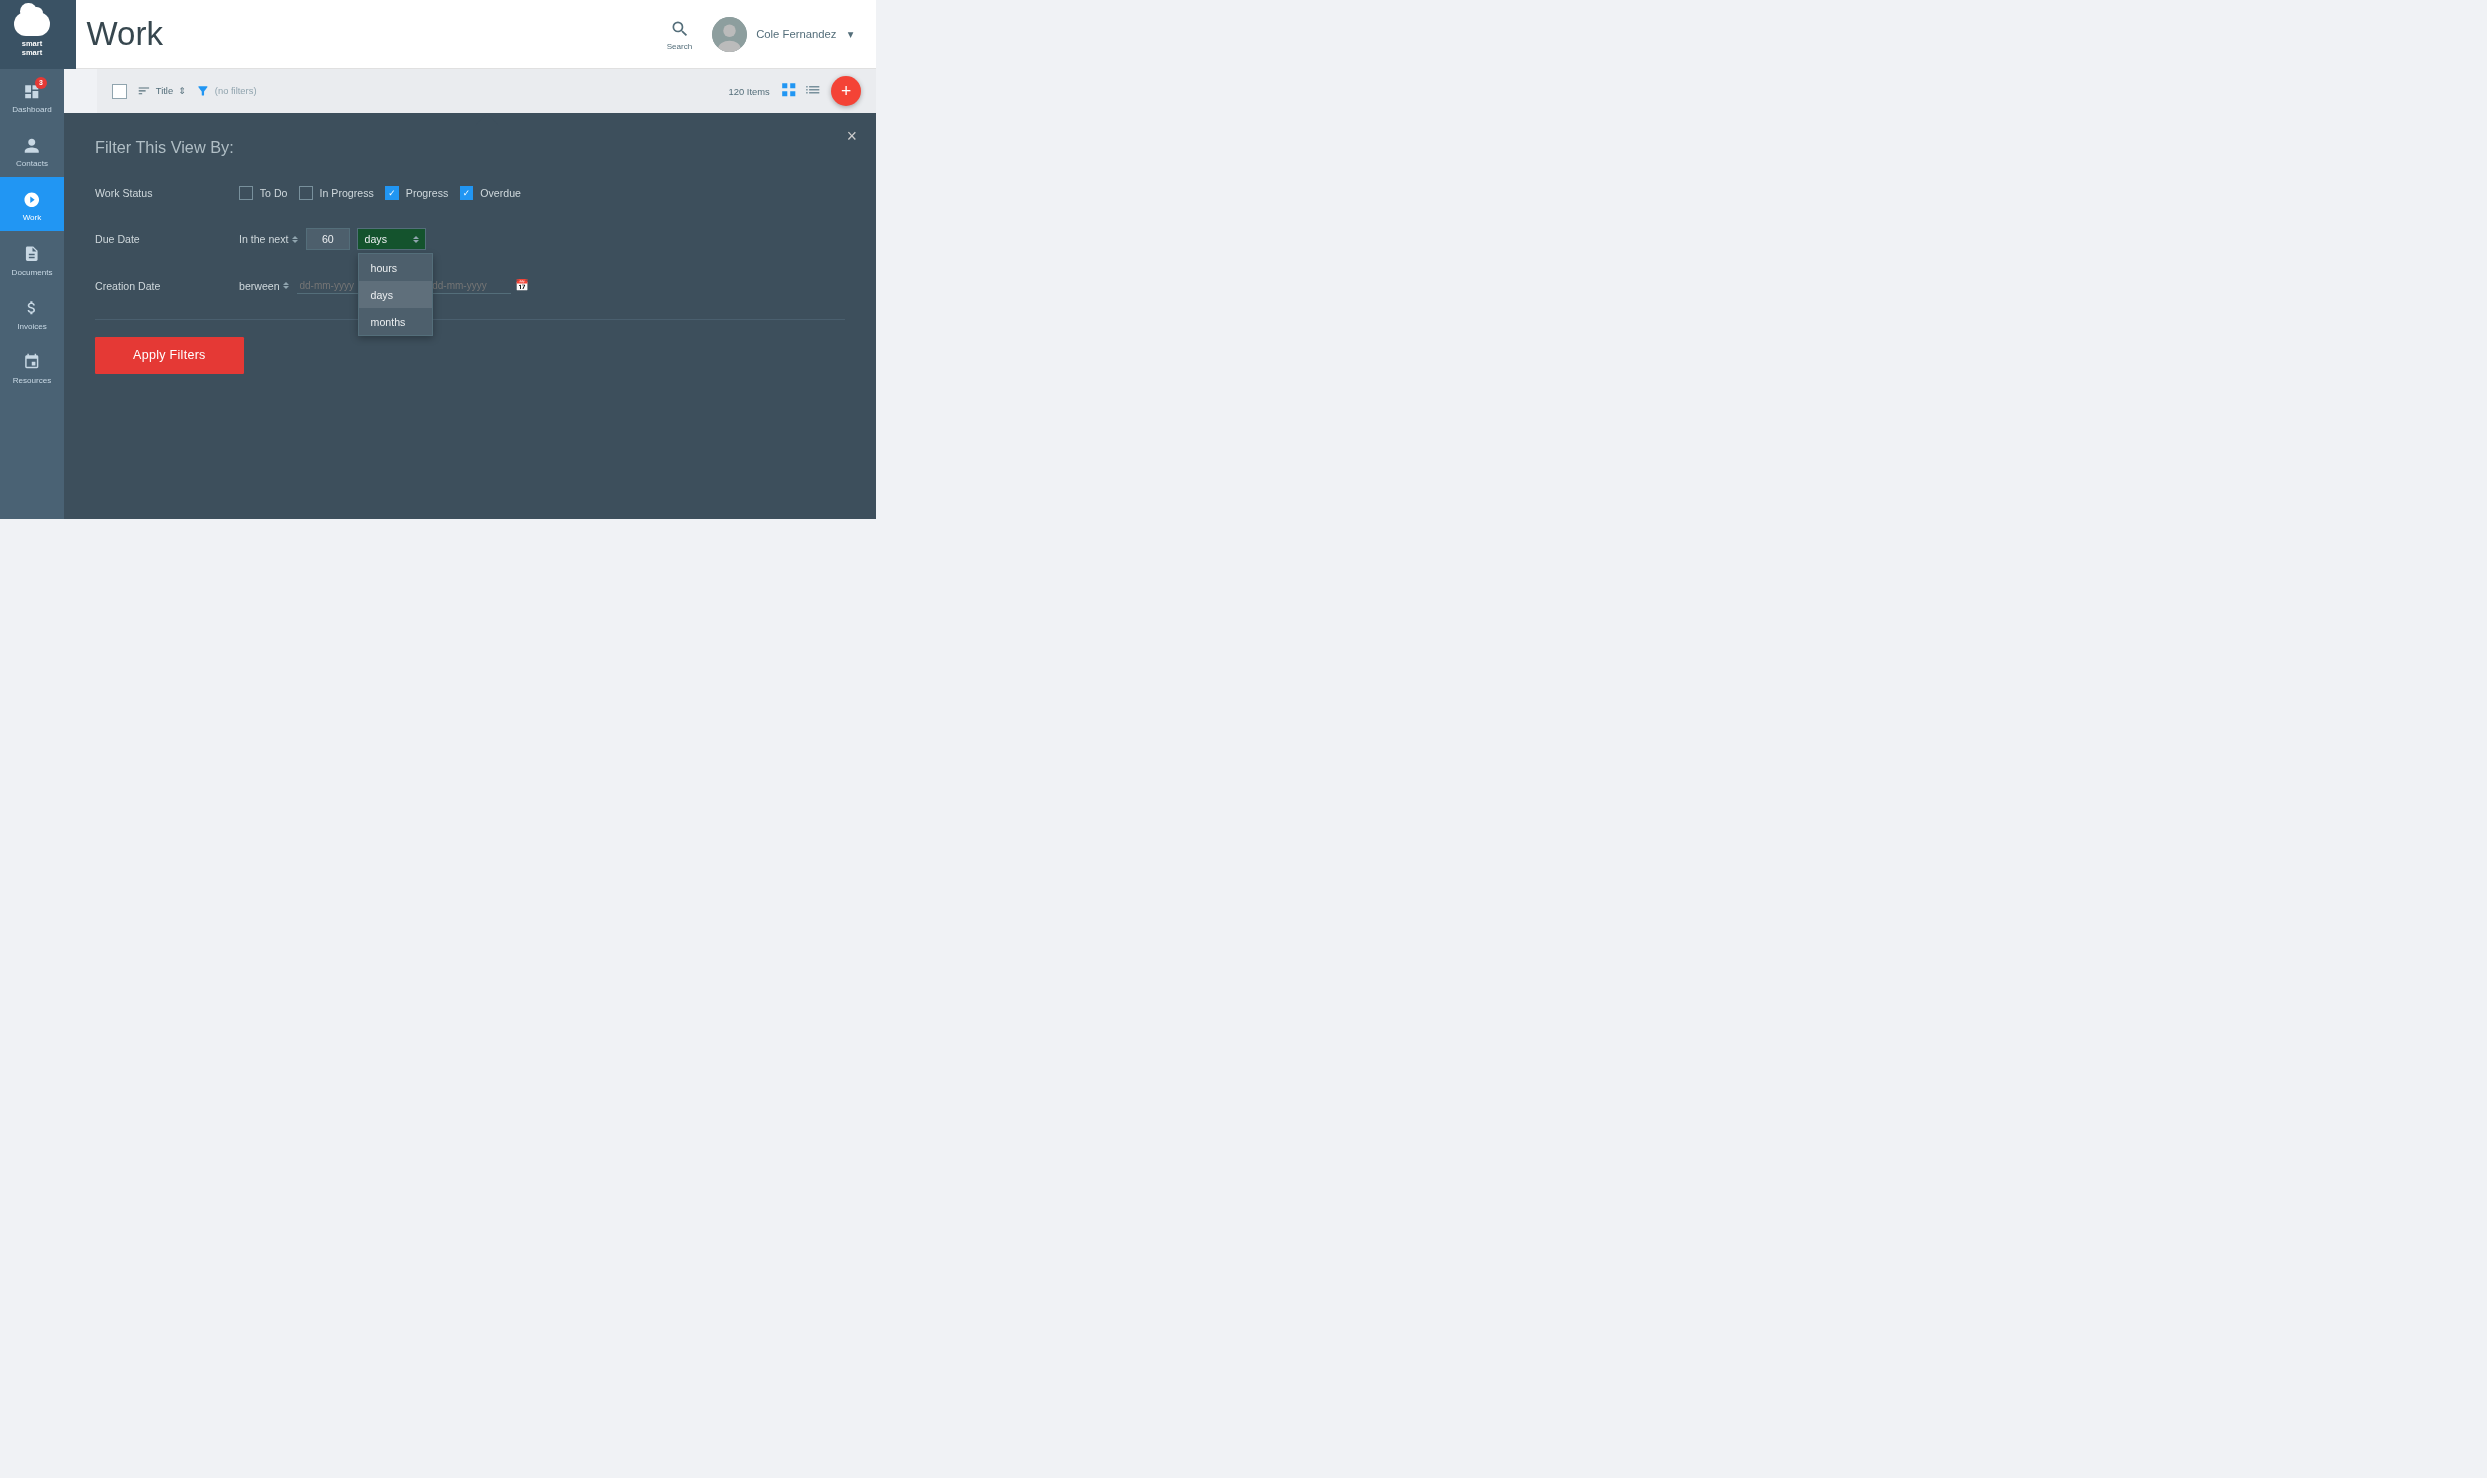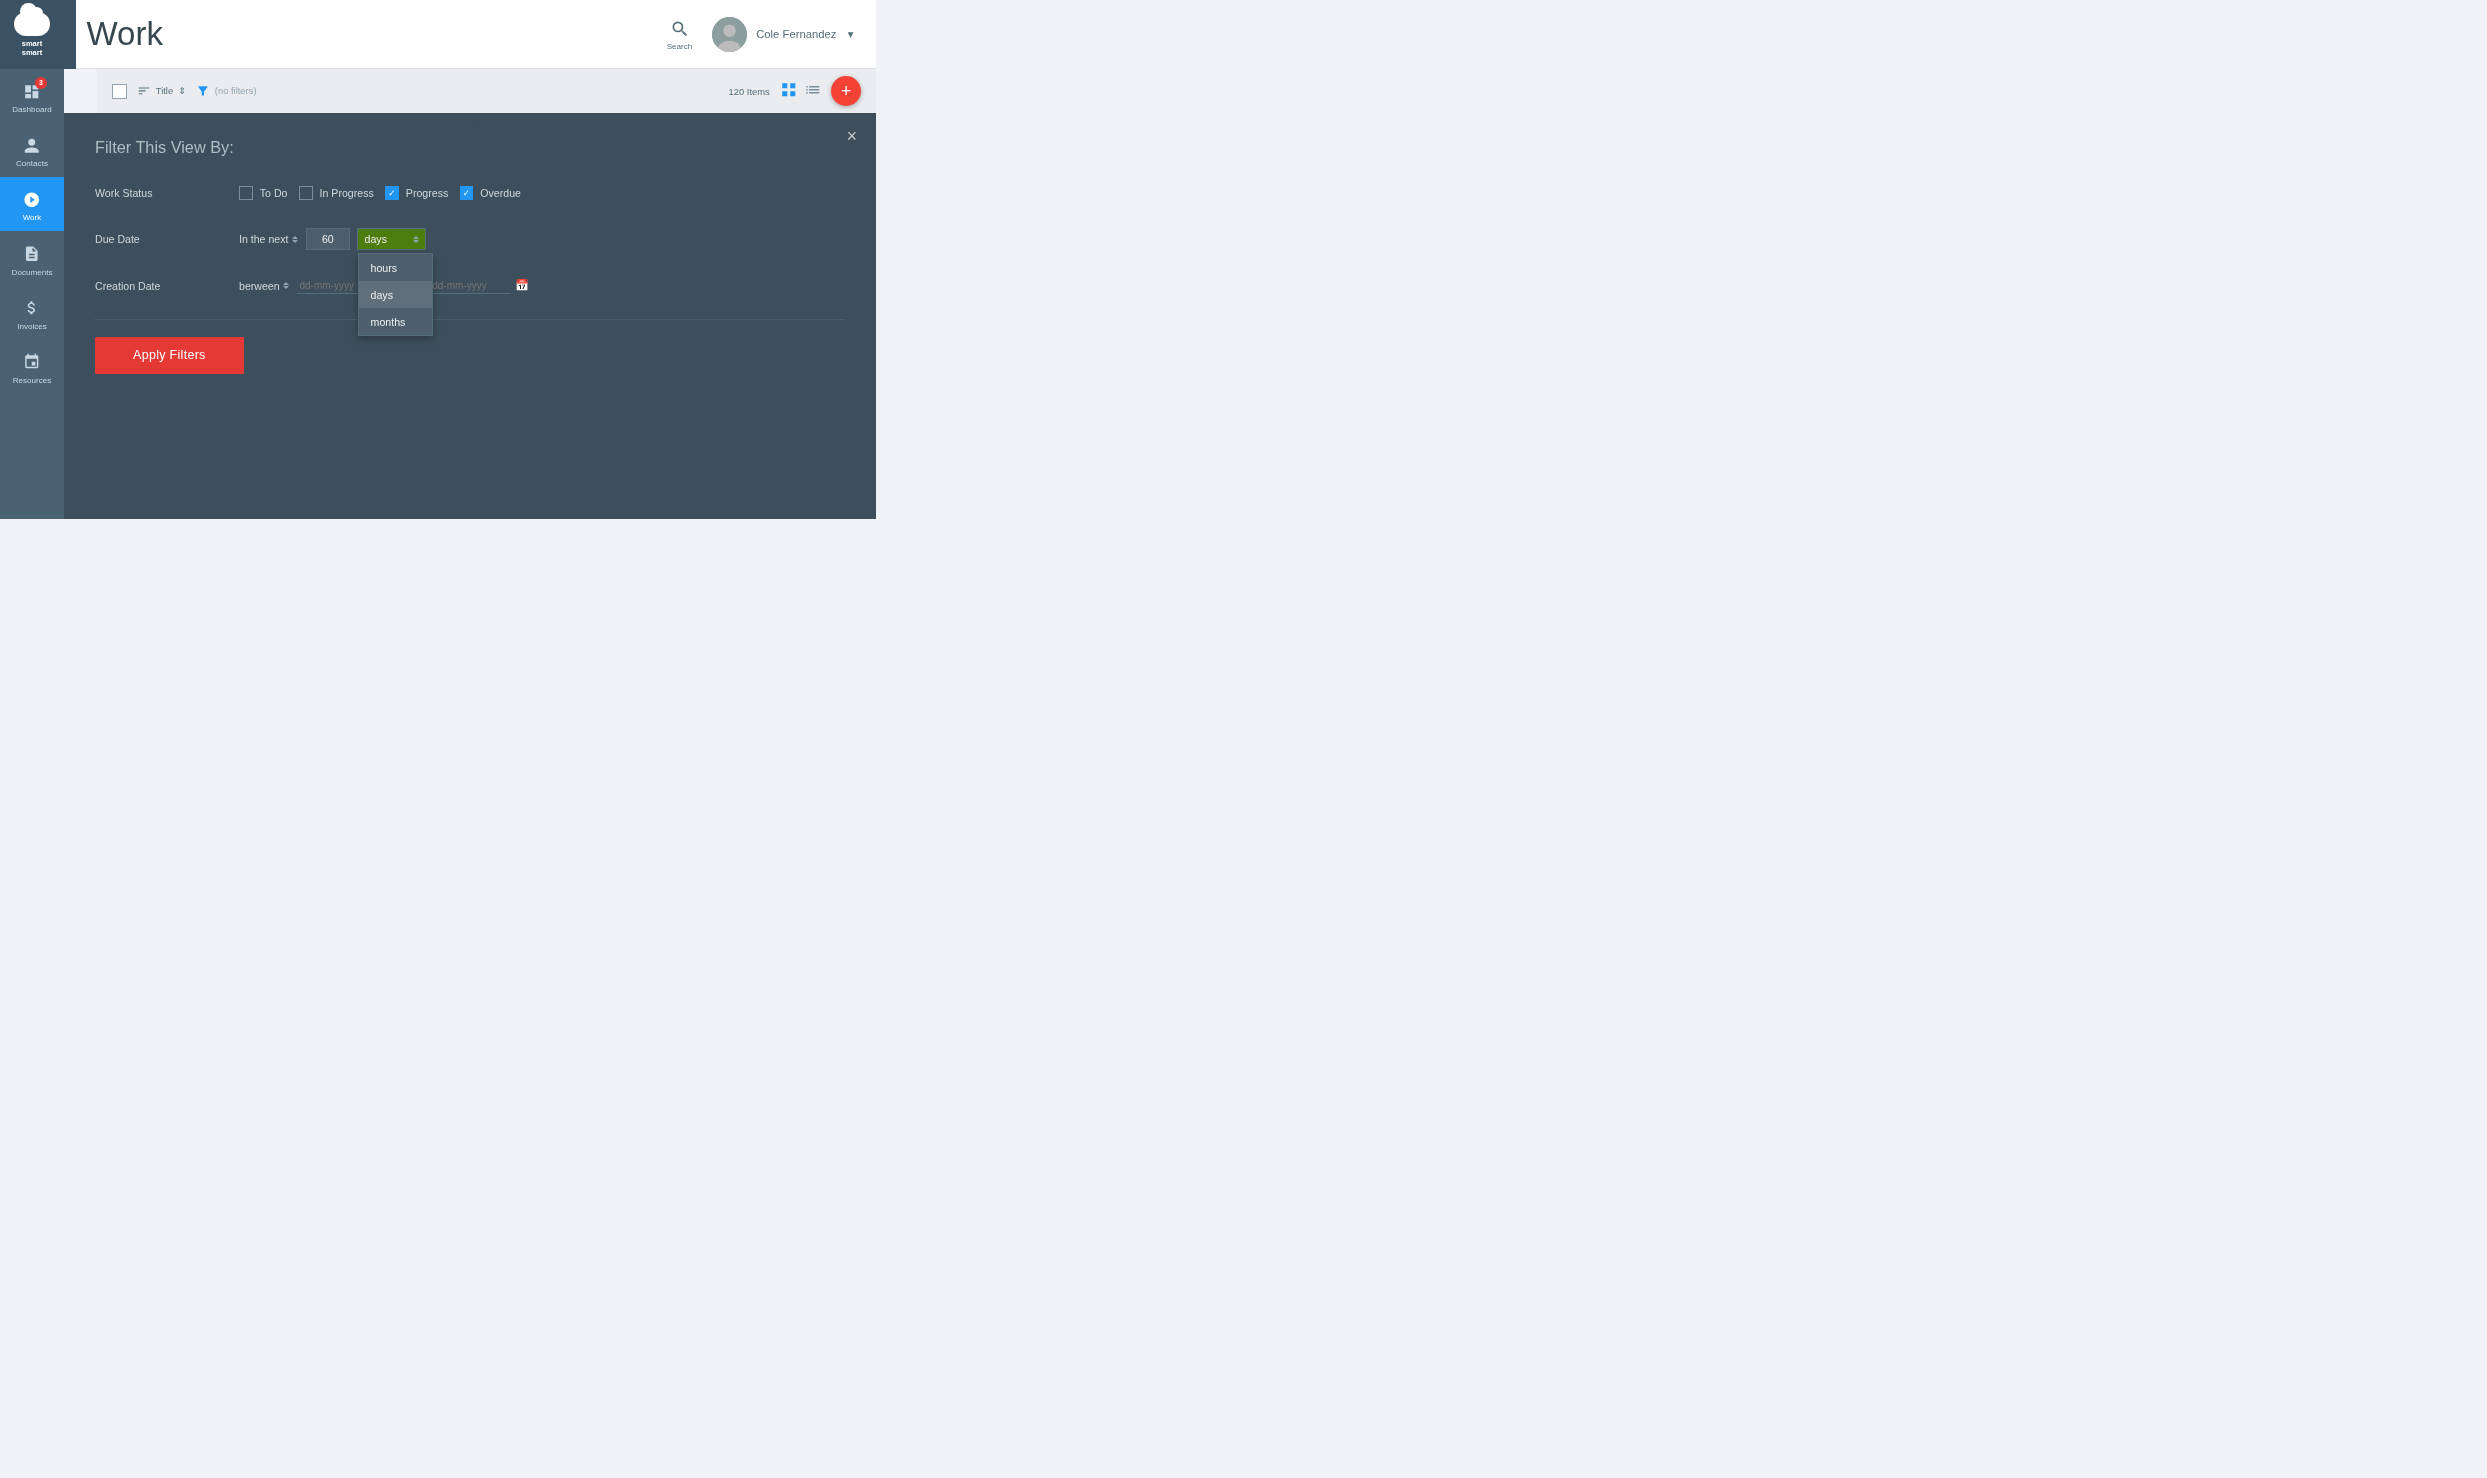--- a/index.html
+++ b/index.html
@@ -376,21 +376,21 @@
       width: 44px;
       background: #4d5f6c;
       border: 0.6px solid #546e7a;
       color: #eceff1;
       font-size: 10.6px;
       padding: 3.8px 6.3px;
       text-align: center;
       outline: none;
     }
     .unit-select {
-      background: #4d7c0f;
+      background: #14532d;
       border: 0.6px solid #546e7a;
       color: #eceff1;
       font-size: 10.6px;
       padding: 3.8px 6.3px;
       display: flex;
       align-items: center;
       gap: 5px;
       cursor: pointer;
       position: relative;
       min-width: 69px;

